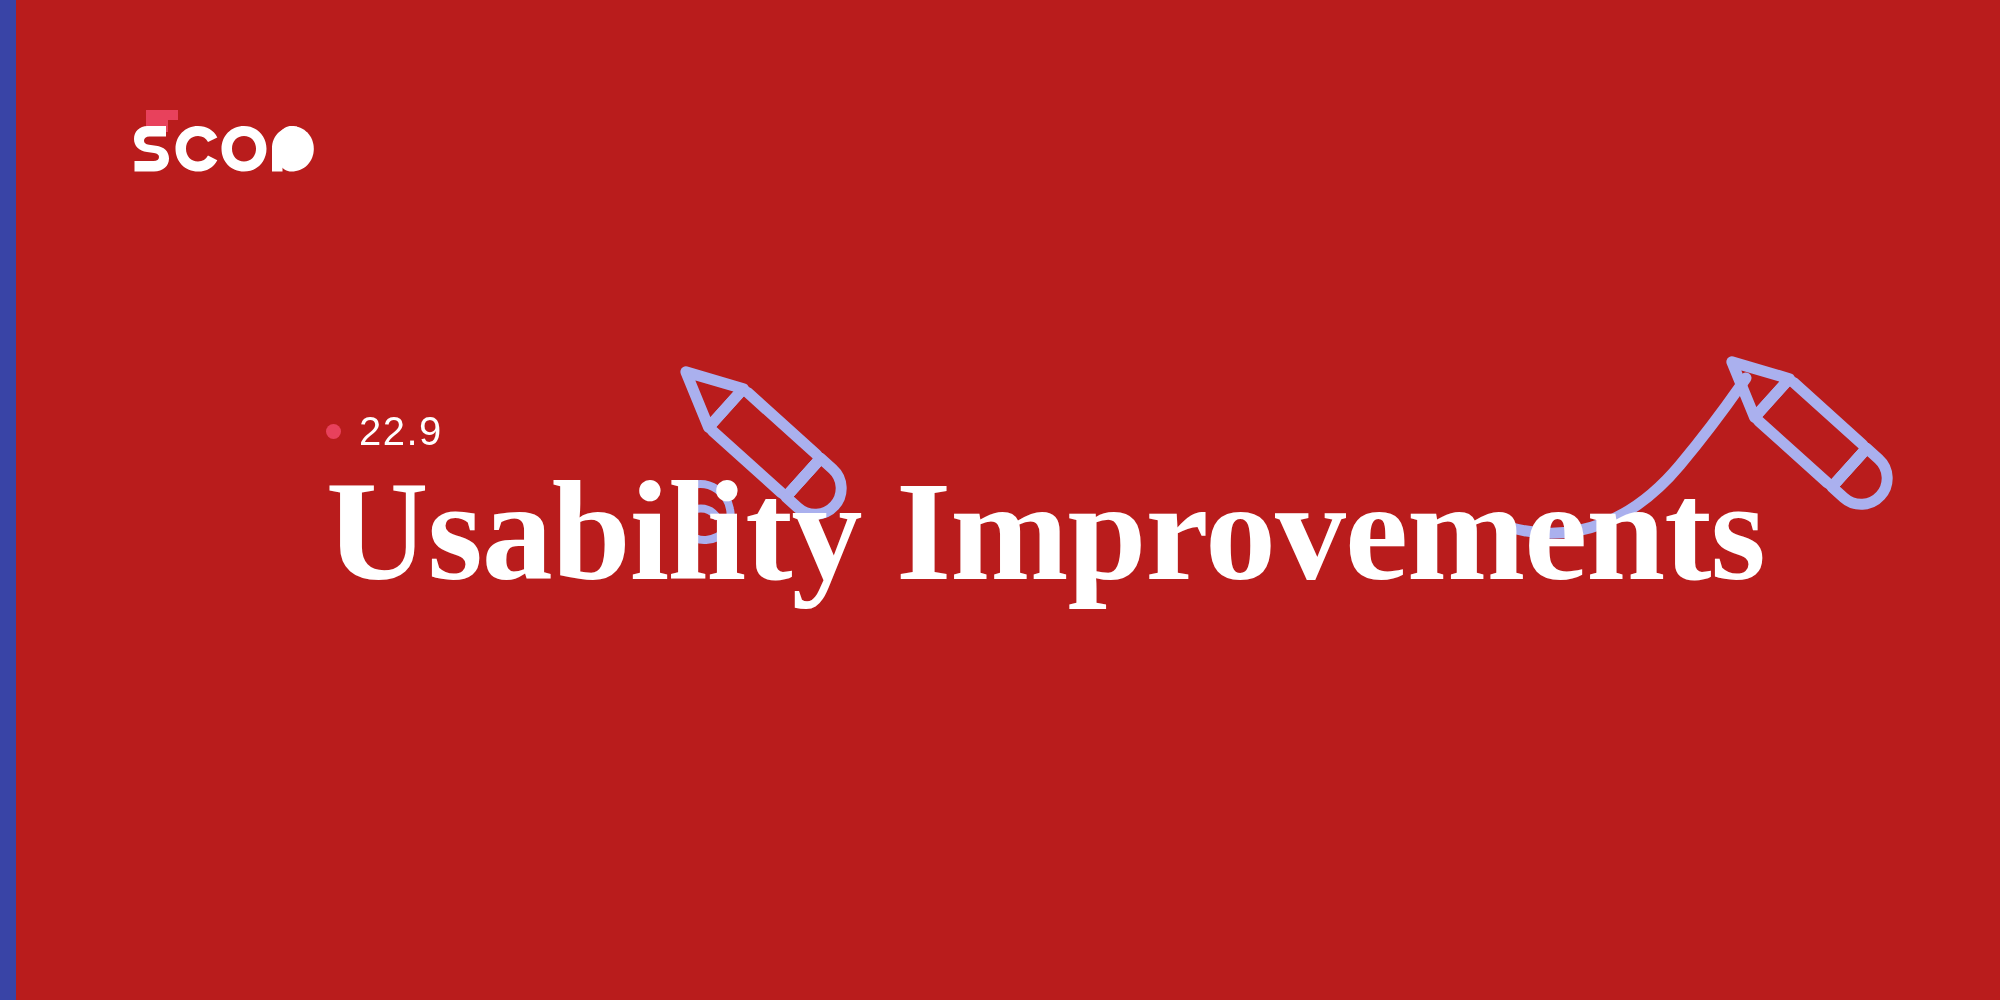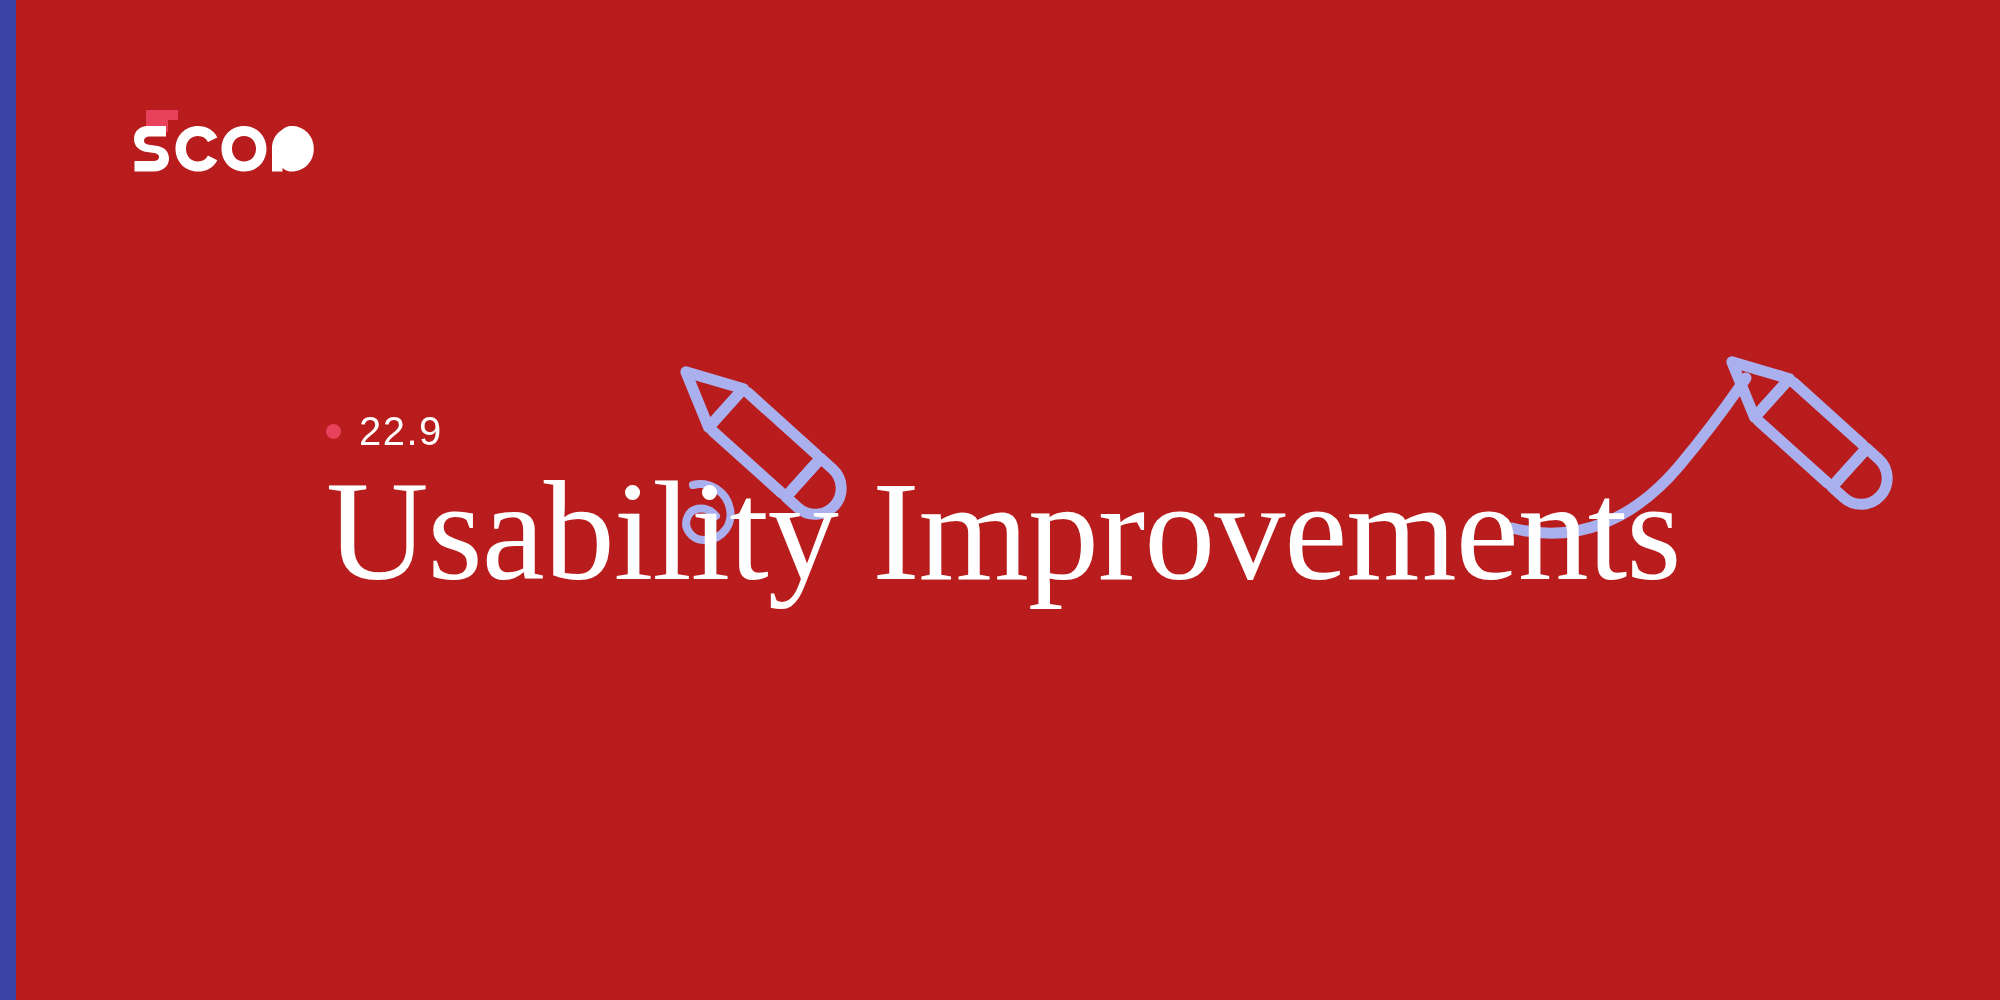--- a/index.html
+++ b/index.html
@@ -76,21 +76,21 @@
     font-weight: 400;
     letter-spacing: 1.5px;
     line-height: 1;
     white-space: nowrap;
   }
 
   #page-title {
     color: #ffffff;
     font-family: "Liberation Serif", "DejaVu Serif", serif;
     font-size: 142px;
-    font-weight: 400;
+    font-weight: 700;
     line-height: 1.0;
     letter-spacing: -1px;
     margin: 0;
     white-space: nowrap;
   }
 </style>
 </head>
 <body>
 
 <div id="hero">

